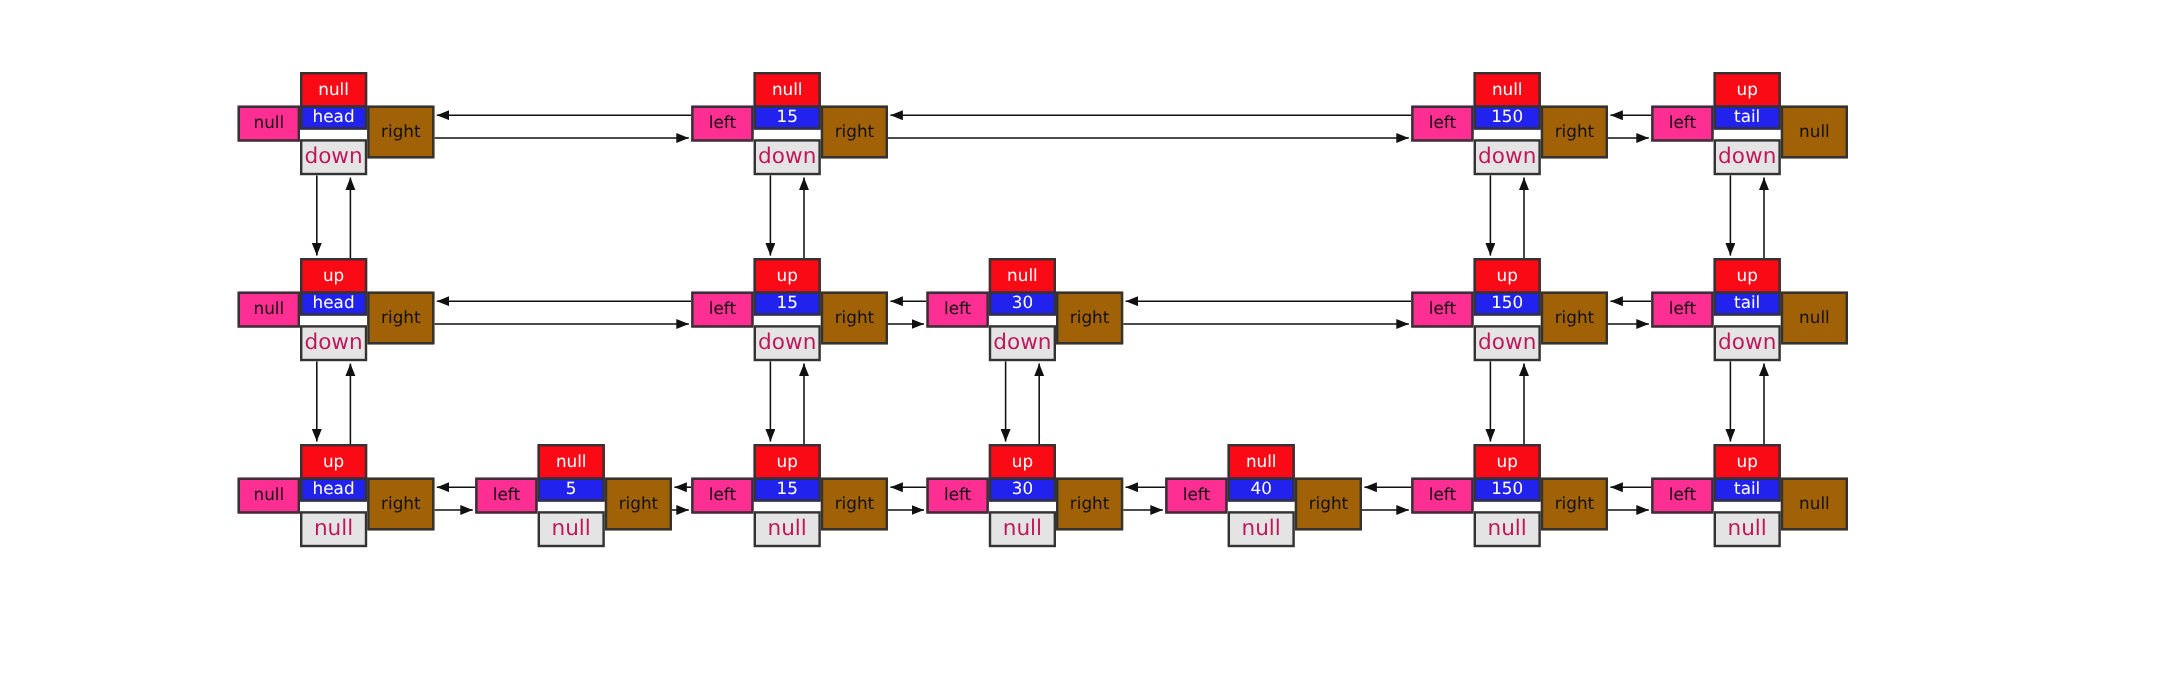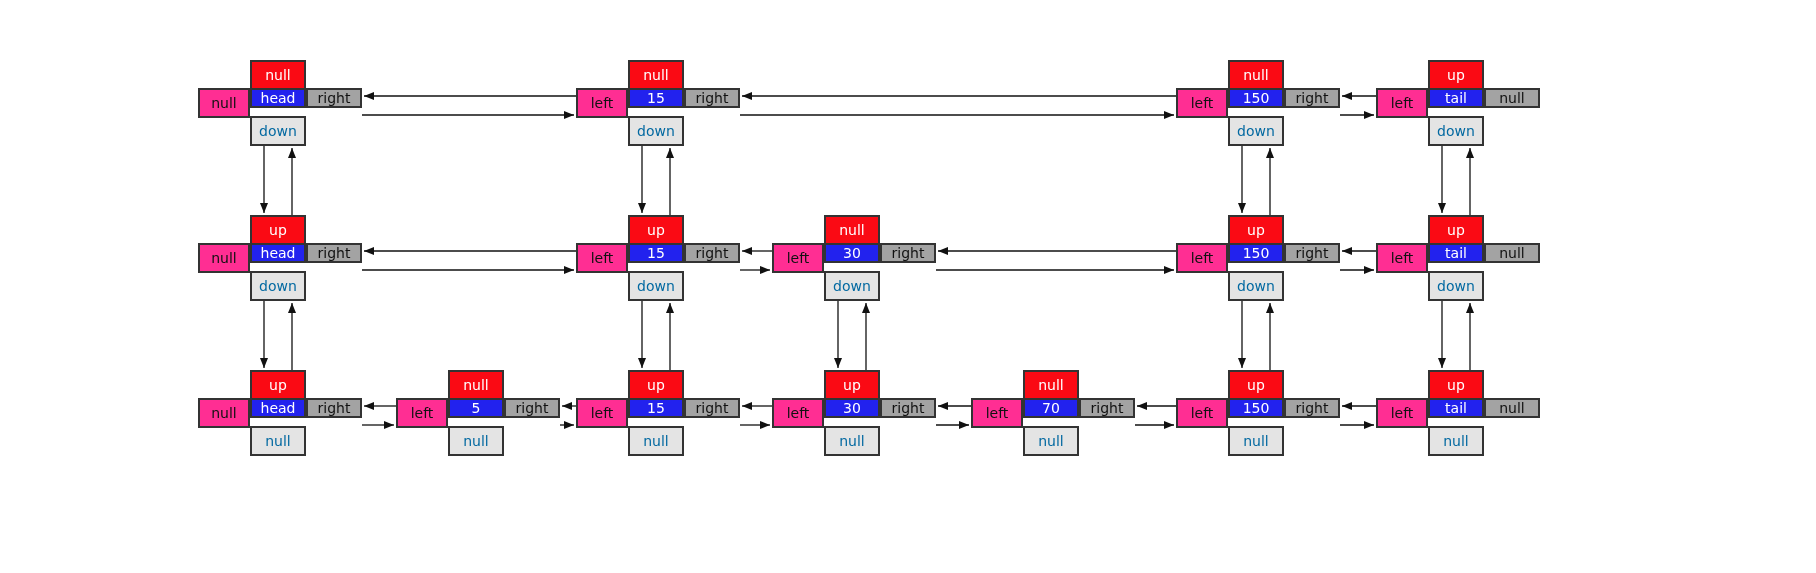--- a/index.html
+++ b/index.html
@@ -20,35 +20,35 @@
 
   .node-row{position:absolute;display:flex;height:30px;}
 
   .cell{
     box-sizing:border-box;border:2px solid #333333;
     display:flex;align-items:center;justify-content:center;
     font-size:14px;line-height:1;white-space:nowrap;
   }
   .cell-left{width:52px;height:30px;background:#FF2E93;color:#111111;}
   .cell-val{width:56px;height:20px;background:#2222EE;color:#ffffff;}
-  .cell-right{width:56px;height:20px;background:#a3a3a3;color:#111111;}
+  .cell-right{width:56px;height:44px;background:#a16207;color:#111111;}
 
   .cell-up{
     position:absolute;width:56px;height:30px;
     background:#FA0A14;color:#ffffff;
     box-sizing:border-box;border:2px solid #333333;
     display:flex;align-items:center;justify-content:center;
     font-size:14px;line-height:1;
   }
   .cell-down{
     position:absolute;width:56px;height:30px;
-    background:#E4E4E4;color:#0369a1;
+    background:#E4E4E4;color:#be185d;
     box-sizing:border-box;border:2px solid #333333;
     display:flex;align-items:center;justify-content:center;
-    font-size:14px;line-height:1;
+    font-size:18px;line-height:1;
   }
 </style>
 </head>
 <body>
 
 <div id="canvas">
   <svg id="arrow-layer" viewBox="0 0 1816 573" width="1816" height="573">
     <defs>
       <marker id="ah" markerWidth="9" markerHeight="9" refX="8" refY="3.2" orient="auto" markerUnits="strokeWidth">
         <path d="M0,0 L8,3.2 L0,6.4 z" fill="#111111"></path>
@@ -219,21 +219,21 @@
           <div class="cell cell-left">left</div>
           <div class="cell cell-val">30</div>
           <div class="cell cell-right">right</div>
         </div>
         <div class="cell-down" style="left: 808px; top: 426px;">null</div>
       </div>
       <div class="node">
         <div class="cell-up" style="left: 1007px; top: 370px;">null</div>
         <div class="node-row" style="left: 955px; top: 398px;">
           <div class="cell cell-left">left</div>
-          <div class="cell cell-val">70</div>
+          <div class="cell cell-val">40</div>
           <div class="cell cell-right">right</div>
         </div>
         <div class="cell-down" style="left: 1007px; top: 426px;">null</div>
       </div>
       <div class="node">
         <div class="cell-up" style="left: 1212px; top: 370px;">up</div>
         <div class="node-row" style="left: 1160px; top: 398px;">
           <div class="cell cell-left">left</div>
           <div class="cell cell-val">150</div>
           <div class="cell cell-right">right</div>

